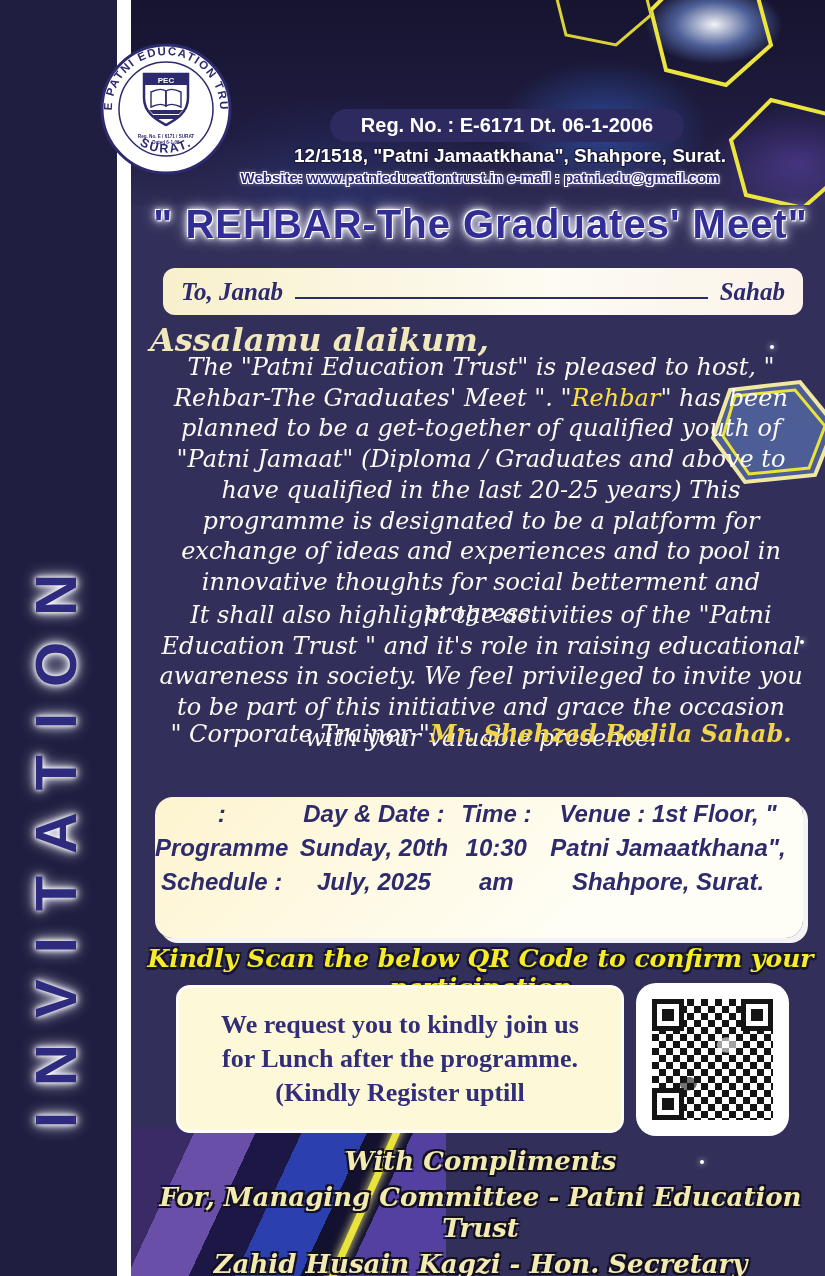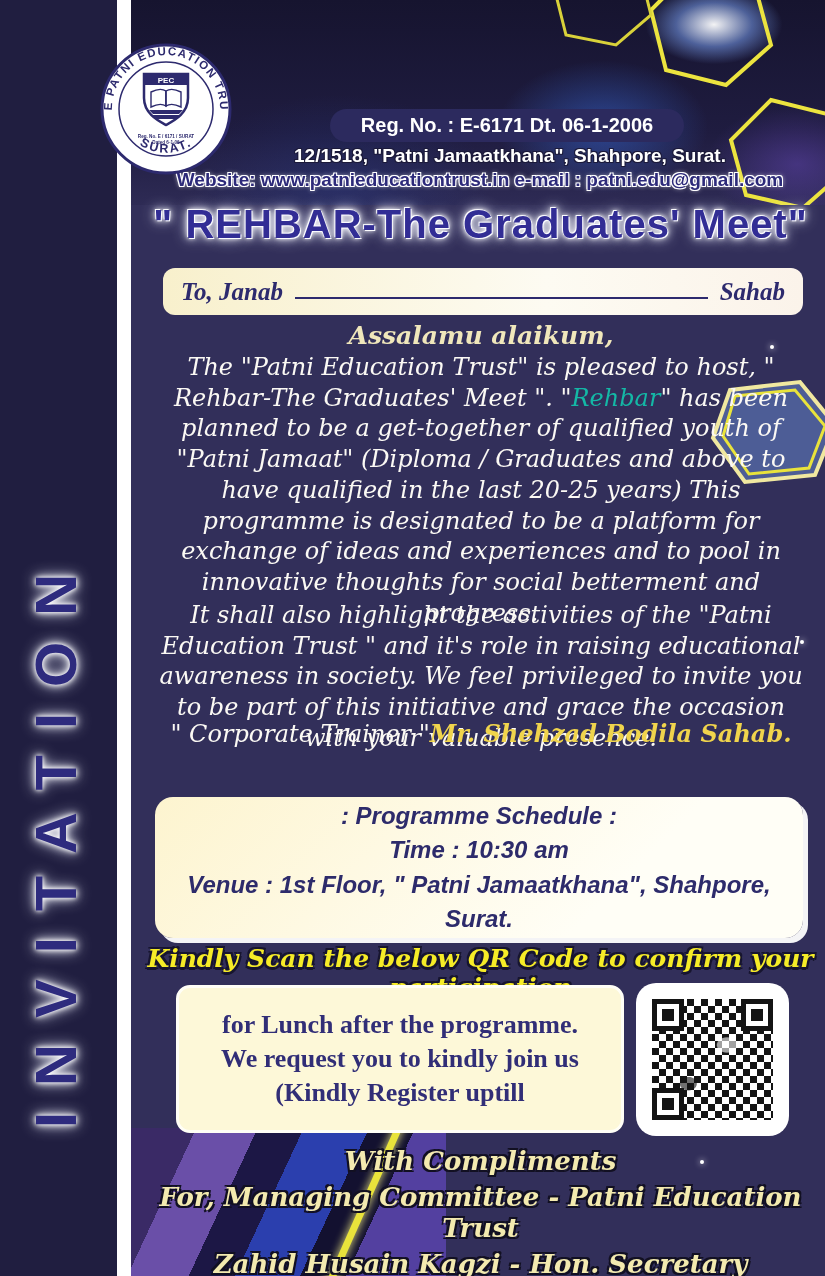--- a/index.html
+++ b/index.html
@@ -34,46 +34,46 @@
     background:linear-gradient(90deg,#28b3c0 0%,#35ad62 16%,#8cc878 30%,#d9e5a9 45%,#f6f3d0 62%,#f6ecd8 80%,#eed7e2 100%);
     display:flex;justify-content:center;}
   .org-name{margin-top:6px;font-weight:bold;font-size:45px;color:#2d2a7a;letter-spacing:0.5px;
     text-shadow:1px 1px 0 rgba(255,255,255,.6);}
   .reg-pill{position:absolute;left:330px;top:109px;width:354px;height:33px;background:#2c2a5e;border-radius:17px;z-index:10;
     display:flex;align-items:center;justify-content:center;color:#fff;font-weight:bold;font-size:20px;}
   .address{position:absolute;left:220px;top:145px;width:580px;text-align:center;z-index:10;
     color:#fff;font-weight:bold;font-size:19px;
     text-shadow:-1px -1px 0 #1c1a3a,1px -1px 0 #1c1a3a,-1px 1px 0 #1c1a3a,1px 1px 0 #1c1a3a;}
   .contact{position:absolute;left:140px;top:169px;width:680px;text-align:center;z-index:10;
-    color:#2d2a7a;font-weight:bold;font-size:19px;
+    color:#2d2a7a;font-weight:bold;font-size:15px;
     text-shadow:-1px -1px 0 #fff,1px -1px 0 #fff,-1px 1px 0 #fff,1px 1px 0 #fff,0 0 5px #fff;}
   
   .event-title{position:absolute;left:138px;top:202px;width:685px;text-align:center;z-index:10;
     font-weight:bold;font-size:40px;color:#322d95;letter-spacing:1px;
     text-shadow:0 0 4px #fff,0 0 9px #fff,0 0 15px #dfe4ff,1px 1px 0 #fff,-1px -1px 0 #fff;}
   
   .to-box{position:absolute;left:163px;top:268px;width:640px;height:47px;border-radius:12px;z-index:10;
     background:linear-gradient(90deg,#f8f0cc,#fdfbf2 60%,#fbf3ea);
     display:flex;align-items:center;padding:12px 18px;box-sizing:border-box;
     font-family:"Liberation Serif",serif;font-style:italic;font-weight:bold;font-size:25px;color:#2d2a6e;}
   .to-underline{flex:1;border-bottom:2.5px solid #2d2a6e;height:58%;margin:0 12px;}
   
   .script{font-family:"DejaVu Serif",serif;font-style:italic;}
-  .salutation{position:absolute;left:150px;top:321px;width:662px;text-align:center;z-index:10;
-    font-weight:bold;font-size:25px;color:#f0e7bb;}
+  .salutation{position:absolute;left:150px;top:321px;width:662px;text-align:left;z-index:10;
+    font-weight:bold;font-size:32px;color:#f0e7bb;}
   .para{position:absolute;left:150px;width:662px;text-align:center;z-index:10;
     font-size:24px;line-height:1.28;color:#fbf9f4;}
   .p1{top:352px;} .p2{top:600px;} .p3{top:719px;}
-  .hl-yellow{color:#14b8a6;}
+  .hl-yellow{color:#fde047;}
   .speaker{color:#f0d44c;font-weight:bold;font-style:italic;}
   
   .schedule-box{position:absolute;left:155px;top:797px;width:648px;height:141px;border-radius:18px;z-index:10;
     background:linear-gradient(135deg,#fdf4cf,#fffef6 70%);
     box-shadow:5px 5px 0 rgba(255,255,255,.95);
-    display:flex;flex-direction:column;justify-content:center;text-align:center;
+    display:flex;justify-content:center;text-align:center;
     font-weight:bold;font-style:italic;font-size:24px;color:#2d2b6b;line-height:1.42;}
   
   .scan-line{position:absolute;left:138px;top:944px;width:685px;text-align:center;z-index:10;
     font-weight:bold;font-size:25px;color:#f6ec27;
     text-shadow:-2px -2px 0 #17152f,2px -2px 0 #17152f,-2px 2px 0 #17152f,2px 2px 0 #17152f,0 3px 0 #17152f;}
   
   .lunch-box{position:absolute;left:176px;top:985px;width:448px;height:148px;border-radius:14px;z-index:10;
     background:#fdf8d8;border:3px solid #fffef6;box-sizing:border-box;
     display:flex;flex-direction:column;justify-content:center;text-align:center;
     font-family:"Liberation Serif",serif;font-weight:bold;font-size:26px;color:#312e77;line-height:1.3;}
@@ -165,29 +165,30 @@
   </div>
   <div class="para p2 script">It shall also highlight the activities of the "Patni Education Trust " and it's role in raising educational awareness in society. We feel privileged to invite you to be part of this initiative and grace the occasion with your valuable presence.</div>
   <div class="para p3 script">
     <div>
       <span>" Corporate Trainer "</span><span class="speaker">Mr. Shehzad Bodila Sahab.</span>
     </div>
   </div>
 
   <div class="schedule-box">
     <div>: Programme Schedule :</div>
+    <div>Day &amp; Date : Sunday, 20th July, 2025</div>
     <div>Time : 10:30 am</div>
     <div>Venue : 1st Floor, " Patni Jamaatkhana", Shahpore, Surat.</div>
   </div>
 
   <div class="scan-line script">Kindly Scan the below QR Code to confirm your participation</div>
 
   <div class="lunch-box">
+    <div>We request you to kindly join us</div>
     <div>for Lunch after the programme.</div>
-    <div>We request you to kindly join us</div>
     <div>(Kindly Register uptill</div>
   </div>
   <div class="qr-box">
     <div class="qr-pattern">
       <div class="qr-mask"></div>
       <div class="finder f-tl"></div>
       <div class="finder f-tr"></div>
       <div class="finder f-bl"></div>
     </div>
   </div>

